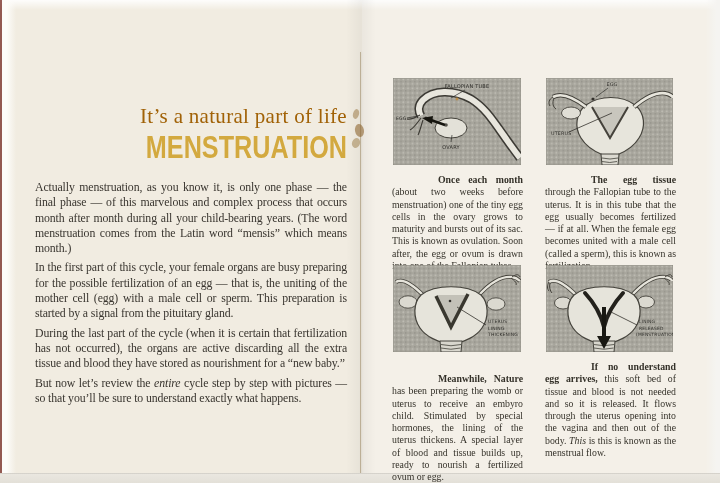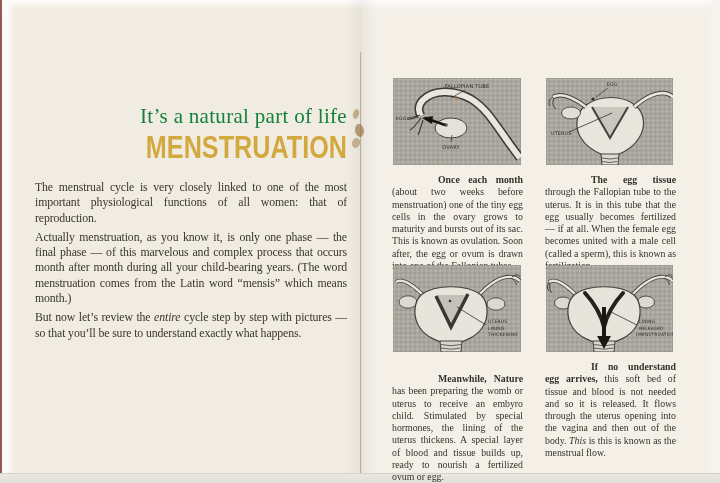--- a/index.html
+++ b/index.html
@@ -21,21 +21,21 @@
   .fold-shade{position:absolute;left:346px;top:0;width:30px;height:483px;
     background:linear-gradient(90deg,rgba(0,0,0,0),rgba(0,0,0,.045) 50%,rgba(0,0,0,0));pointer-events:none;}
   .fold-line{position:absolute;left:360px;top:52px;width:1px;height:431px;
     background:rgba(146,124,84,.5);box-shadow:1px 0 3px rgba(0,0,0,.07);}
   .stain{position:absolute;border-radius:50%;}
   .stain.s1{left:353px;top:109px;width:6px;height:10px;background:#96713b;opacity:.5;transform:rotate(15deg);}
   .stain.s2{left:355px;top:124px;width:9px;height:13px;background:#8d6531;opacity:.6;transform:rotate(-10deg);}
   .stain.s3{left:352px;top:138px;width:8px;height:10px;background:#9a7944;opacity:.5;transform:rotate(20deg);}
   
   .title-block{position:absolute;left:35px;top:103px;width:312px;text-align:right;}
-  .title{font-size:21px;line-height:26px;color:#15803d;letter-spacing:.3px;}
+  .title{font-size:21px;line-height:26px;color:#a16207;letter-spacing:.3px;}
   .headline{display:block;margin-top:3px;font-family:"Liberation Sans",sans-serif;
     font-weight:700;font-size:30px;line-height:30px;color:#d3a93f;letter-spacing:0px;
     transform:scale(.84,1.06);transform-origin:100% 50%;}
   .body-text{position:absolute;left:35px;top:180px;width:312px;text-align:justify;
     font-size:11.8px;line-height:15.3px;color:#39352f;letter-spacing:-.12px;}
   .body-text p{margin:0 0 4px 0;}
   .body-text em{font-style:italic;}
   
   .panel{position:absolute;}
   .panel svg{display:block;width:100%;height:100%;}
@@ -79,22 +79,23 @@
   <div class="stain s2"></div>
   <div class="stain s3"></div>
   <div class="bottom-strip"></div>
 
   <div>
     <div class="title-block">
       <div class="title">It’s a natural part of life</div>
       <div class="headline">MENSTRUATION</div>
     </div>
     <div class="body-text">
-      <p>The menstrual cycle is very closely linked to one of the most important physiological functions of all women: that of reproduction.</p>
       <p>Actually menstruation, as you know it, is only one phase — the final phase — of this marvelous and complex process that occurs month after month during all your child-bearing years. (The word menstruation comes from the Latin word “mensis” which means month.)</p>
+      <p>In the first part of this cycle, your female organs are busy preparing for the possible fertilization of an egg — that is, the uniting of the mother cell (egg) with a male cell or sperm. This preparation is started by a signal from the pituitary gland.</p>
+      <p>During the last part of the cycle (when it is certain that fertilization has not occurred), the organs are active discarding all the extra tissue and blood they have stored as nourishment for a “new baby.”</p>
       <p><span>But now let’s review the </span><em>entire</em><span> cycle step by step with pictures — so that you’ll be sure to understand exactly what happens.</span></p>
     </div>
   </div>
 
   <div>
 
     <div class="panel p1">
       <svg viewBox="0 0 128 87" preserveAspectRatio="none">
         <rect x="0.3" y="0.3" width="127.4" height="86.4" fill="url(#halftone)" stroke="#8b897f" stroke-width="0.6"></rect>
         <path d="M 127 80 C 104 50, 96 32, 78 21 C 60 11, 40 12, 30 22 C 25 27, 25 33, 28 38" fill="none" stroke="#3c3a34" stroke-width="9"></path>

